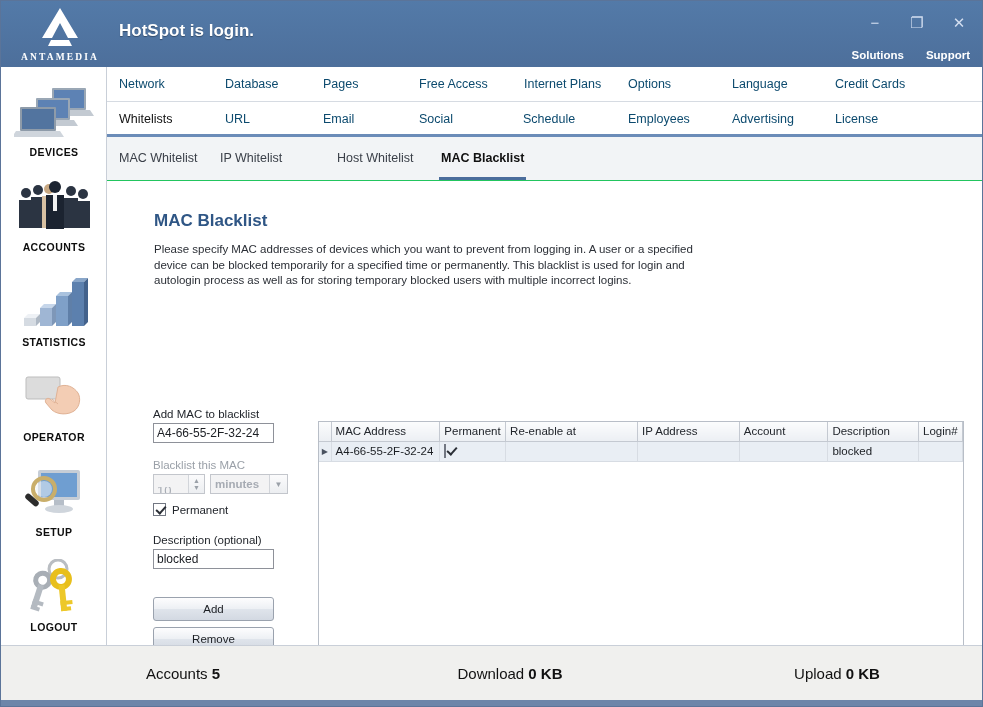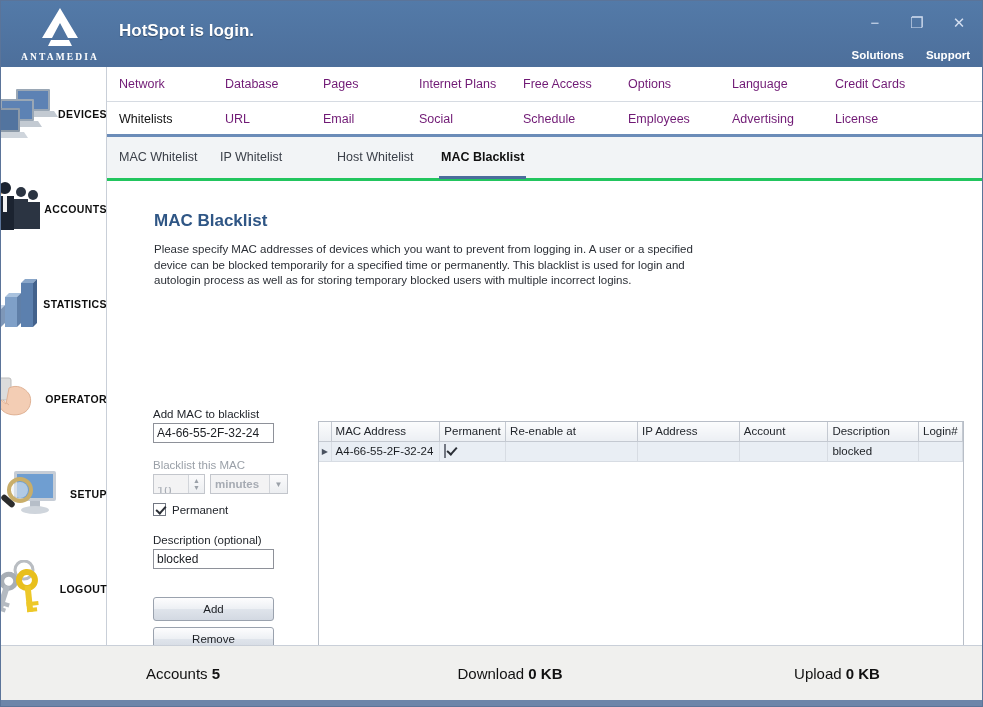--- a/index.html
+++ b/index.html
@@ -61,21 +61,21 @@
 
   
   .sidebar {
     position: absolute; left: 0; top: 66px;
     width: 106px; height: 578px;
     background: #ffffff;
     border-right: 1px solid #c9cfd8;
   }
   .side-item {
     width: 106px; height: 95px;
-    display: flex; flex-direction: row;
+    display: flex; flex-direction: column;
     align-items: center; justify-content: flex-end;
     cursor: pointer; padding-bottom: 4px;
   }
   .side-item .ico {
     height: 62px; width: 86px;
     display: flex; align-items: center; justify-content: center;
   }
   .side-label {
     font-size: 10.5px; font-weight: bold; color: #0d0d0d;
     letter-spacing: .4px; margin-top: 3px;
@@ -92,30 +92,30 @@
     height: 70px;
     background: #ffffff;
     border-bottom: 3px solid #6b8cb8;
   }
   .menu-row {
     display: flex; align-items: center;
     height: 35px; padding-left: 12px;
   }
   .menu-row.r1 { border-bottom: 1px solid #d6dbe2; }
   .menu-item {
-    font-size: 12.5px; color: #701a75;
+    font-size: 12.5px; color: #0c4a6e;
     cursor: pointer; white-space: nowrap;
     position: relative; height: 35px; line-height: 35px;
   }
   .menu-item.active { font-weight: normal; color: #111; }
 
   .subtabs {
     height: 44px;
     background: #f2f4f6;
-    border-bottom: 3px solid #22c55e;
+    border-bottom: 1px solid #22c55e;
     display: flex; align-items: center;
     padding-left: 12px;
     position: relative;
   }
   .subtab {
     font-size: 12.5px; color: #3b4049;
     height: 43px; line-height: 43px;
     cursor: pointer; white-space: nowrap;
     position: relative;
   }
@@ -411,22 +411,22 @@
     </div>
   </div>
 
   <div class="main">
 
     <div class="menubar">
       <div class="menu-row r1">
         <div class="menu-item" style="width:106px">Network</div>
         <div class="menu-item" style="width:98px">Database</div>
         <div class="menu-item" style="width:96px">Pages</div>
+        <div class="menu-item" style="width:105px">Free Access</div>
         <div class="menu-item" style="width:104px">Internet Plans</div>
-        <div class="menu-item" style="width:105px">Free Access</div>
         <div class="menu-item" style="width:104px">Options</div>
         <div class="menu-item" style="width:103px">Language</div>
         <div class="menu-item">Credit Cards</div>
       </div>
       <div class="menu-row r2">
         <div class="menu-item active" style="width:106px">Whitelists</div>
         <div class="menu-item" style="width:98px">URL</div>
         <div class="menu-item" style="width:96px">Email</div>
         <div class="menu-item" style="width:104px">Social</div>
         <div class="menu-item" style="width:105px">Schedule</div>

